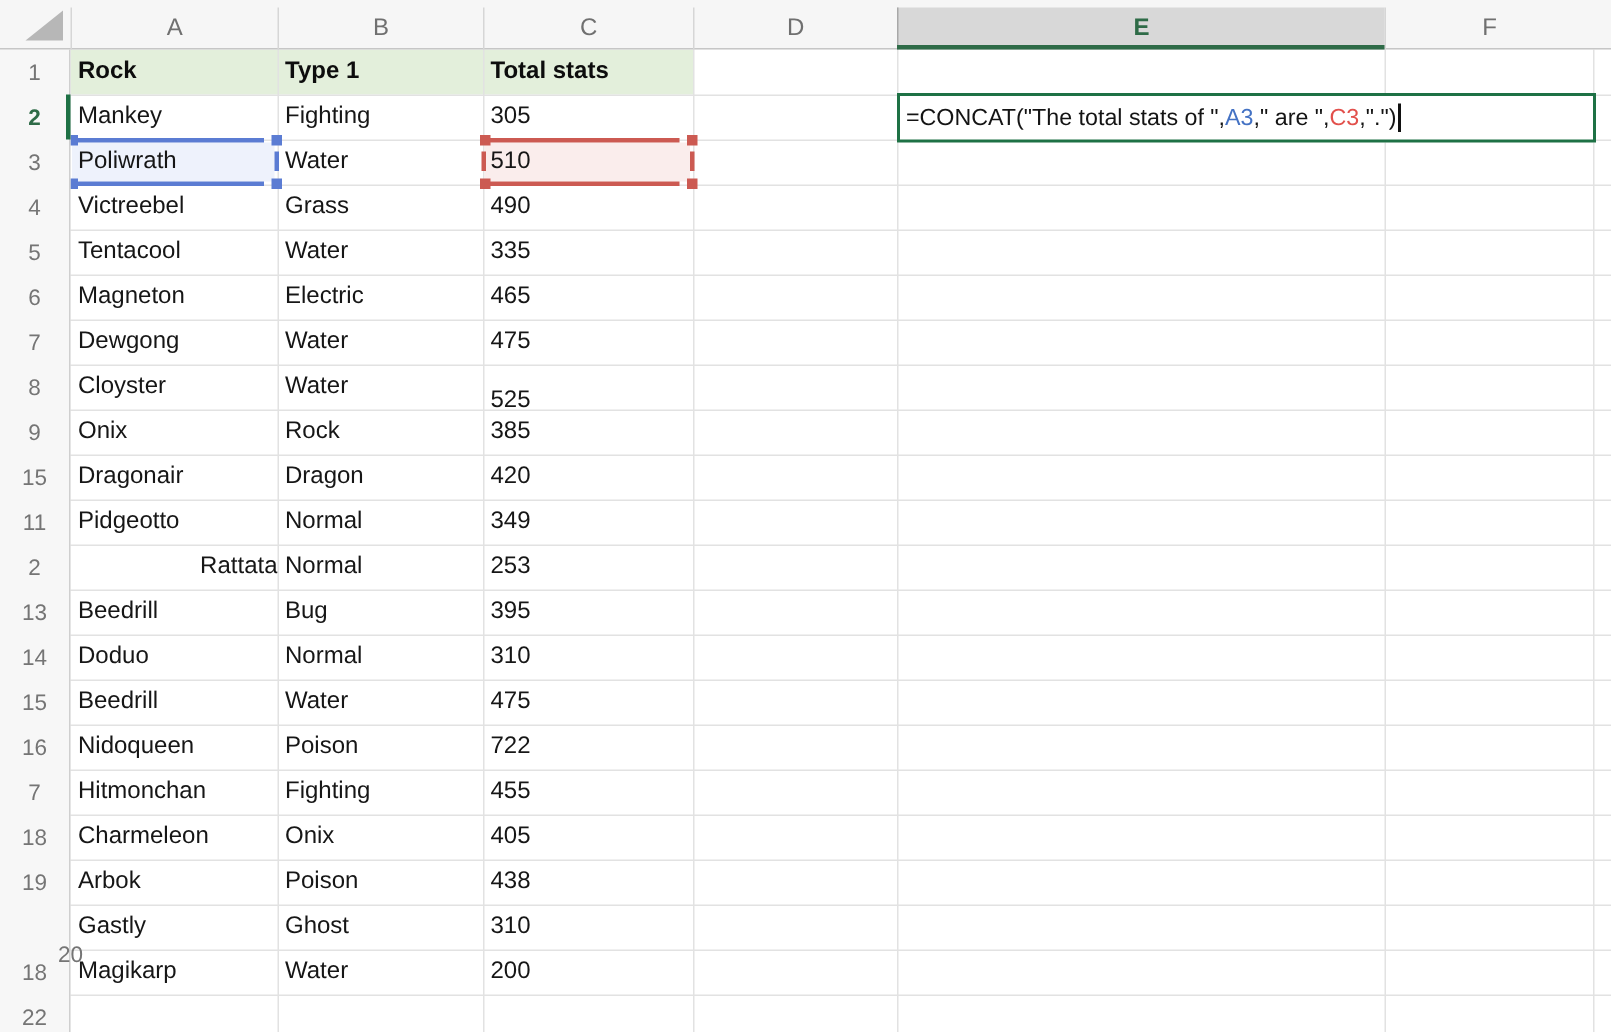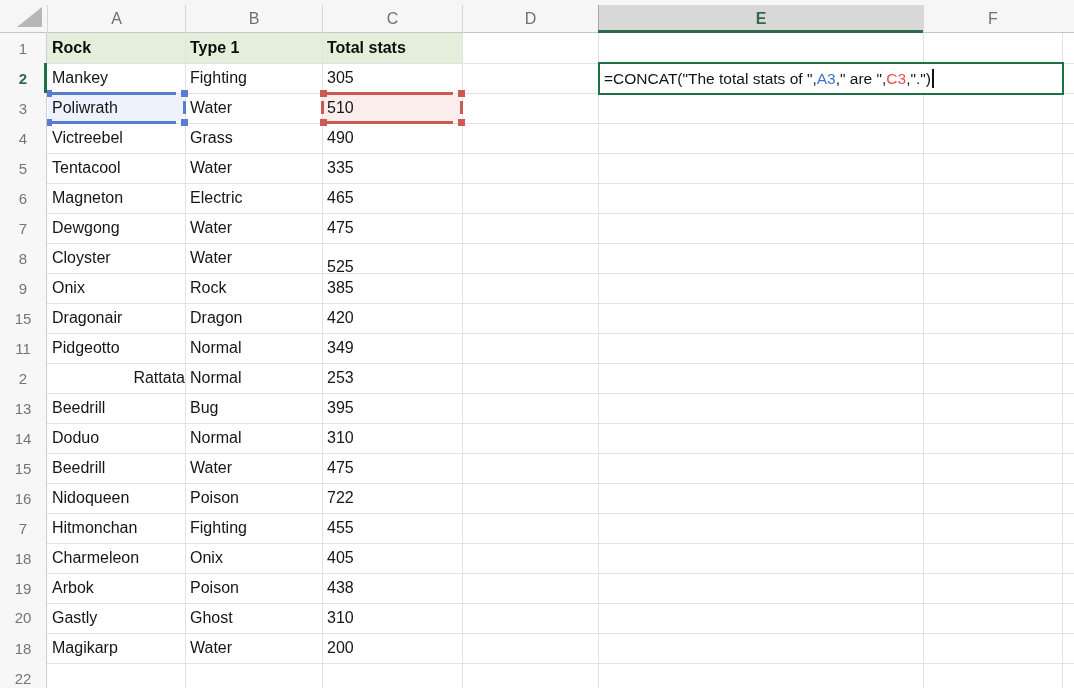--- a/index.html
+++ b/index.html
@@ -202,21 +202,21 @@
       <div class="rowhdr" style="top: 303px;">15</div>
       <div class="rowhdr" style="top: 333px;">11</div>
       <div class="rowhdr" style="top: 363px;">2</div>
       <div class="rowhdr" style="top: 393px;">13</div>
       <div class="rowhdr" style="top: 423px;">14</div>
       <div class="rowhdr" style="top: 453px;">15</div>
       <div class="rowhdr" style="top: 483px;">16</div>
       <div class="rowhdr" style="top: 513px;">7</div>
       <div class="rowhdr" style="top: 543px;">18</div>
       <div class="rowhdr" style="top: 573px;">19</div>
-      <div class="rowhdr" style="top: 602px;">20</div>
+      <div class="rowhdr" style="top: 621px; margin-left: 24px;">20</div>
       <div class="rowhdr" style="top: 633px;">18</div>
       <div class="rowhdr" style="top: 663px;">22</div>
     </div>
 
   <div class="col-header-bar">
     <div class="corner">
       <div class="tri"></div>
     </div>
     <div id="colHeaders">
         <div class="colhdr" style="left: 47px; width: 138px;">A</div>

